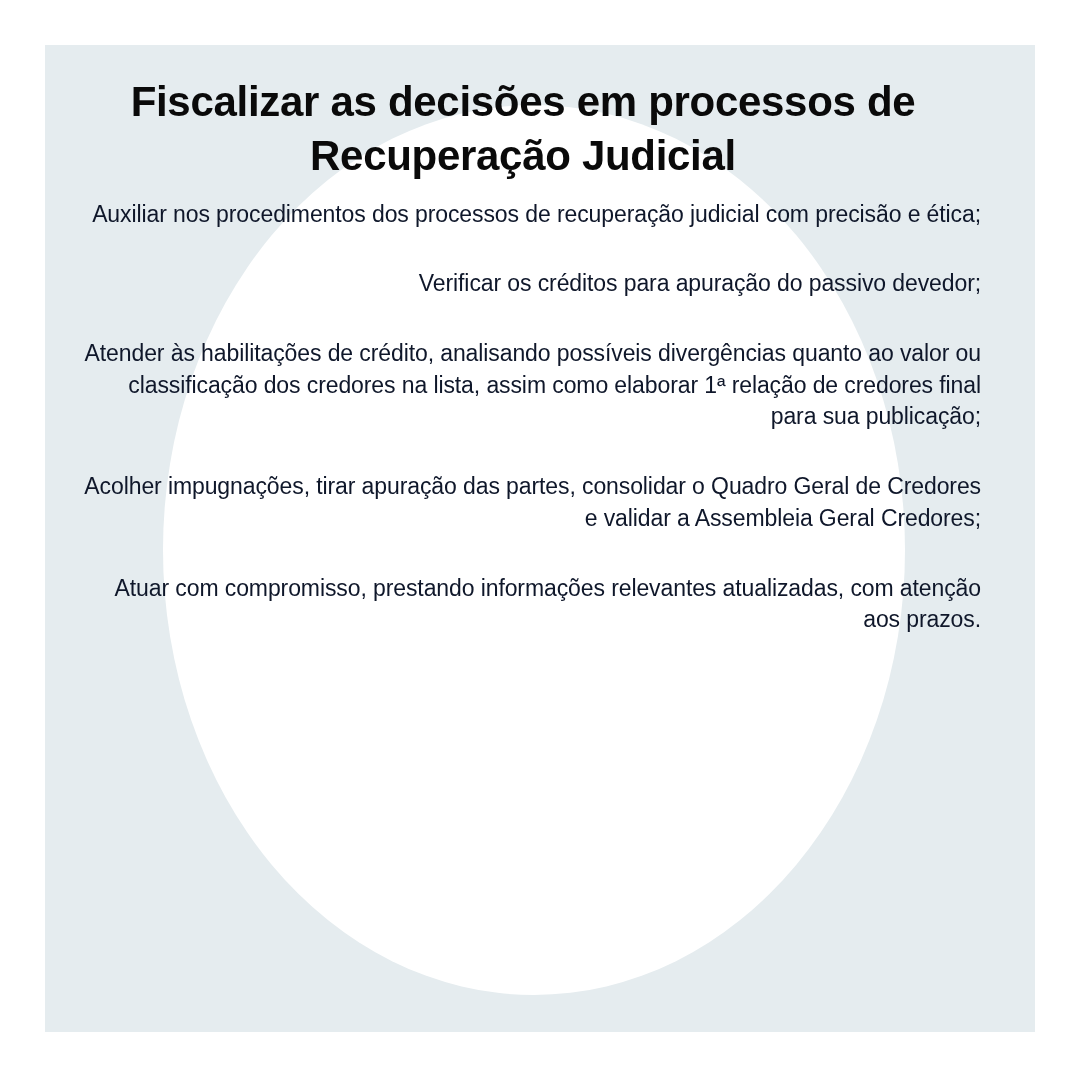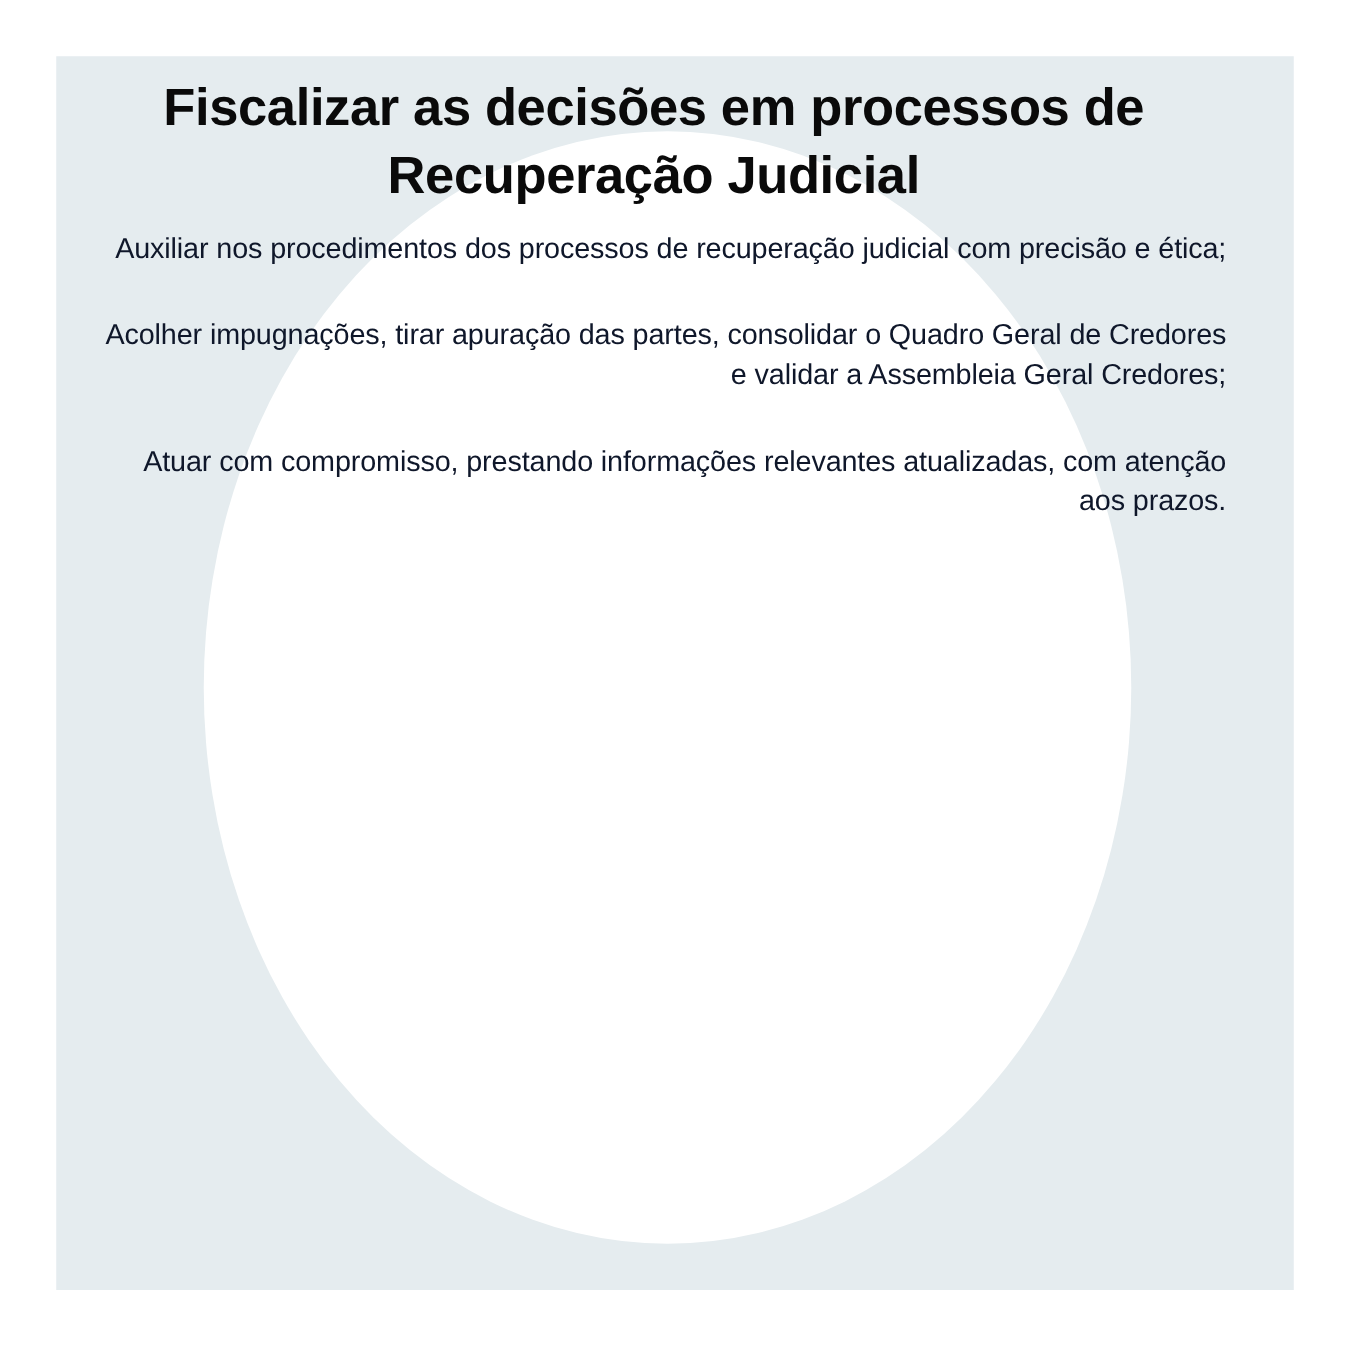--- a/index.html
+++ b/index.html
@@ -94,21 +94,21 @@
     width: 300px;
     height: 300px;
     border-radius: 50%;
     border: 16px solid rgba(120, 130, 150, 0.05);
   }
 
   
   #content {
     position: absolute;
     left: 0;
-    top: 0;
+    top: 16px;
     width: 956px;
     padding: 0 18px;
     box-sizing: border-box;
   }
 
   #title {
     margin: 0;
     padding: 14px 30px 0 30px;
     text-align: center;
     font-size: 42px;
@@ -143,19 +143,21 @@
 
     <div id="circle-shape"></div>
 
 
     <div id="content">
 
       <h1 id="title">Fiscalizar as decisões em processos de Recuperação Judicial</h1>
 
       <div id="body-list">
         <p class="para" id="first-para">Auxiliar nos procedimentos dos processos de recuperação judicial com precisão e ética;</p>
+        <p class="para">Verificar os créditos para apuração do passivo devedor;</p>
+        <p class="para">Atender às habilitações de crédito, analisando possíveis divergências quanto ao valor ou classificação dos credores na lista, assim como elaborar 1ª relação de credores final para sua publicação;</p>
         <p class="para">Acolher impugnações, tirar apuração das partes, consolidar o Quadro Geral de Credores e validar a Assembleia Geral Credores;</p>
         <p class="para">Atuar com compromisso, prestando informações relevantes atualizadas, com atenção aos prazos.</p>
       </div>
 
     </div>
   </div>
 </div>
 
 </body></html>

